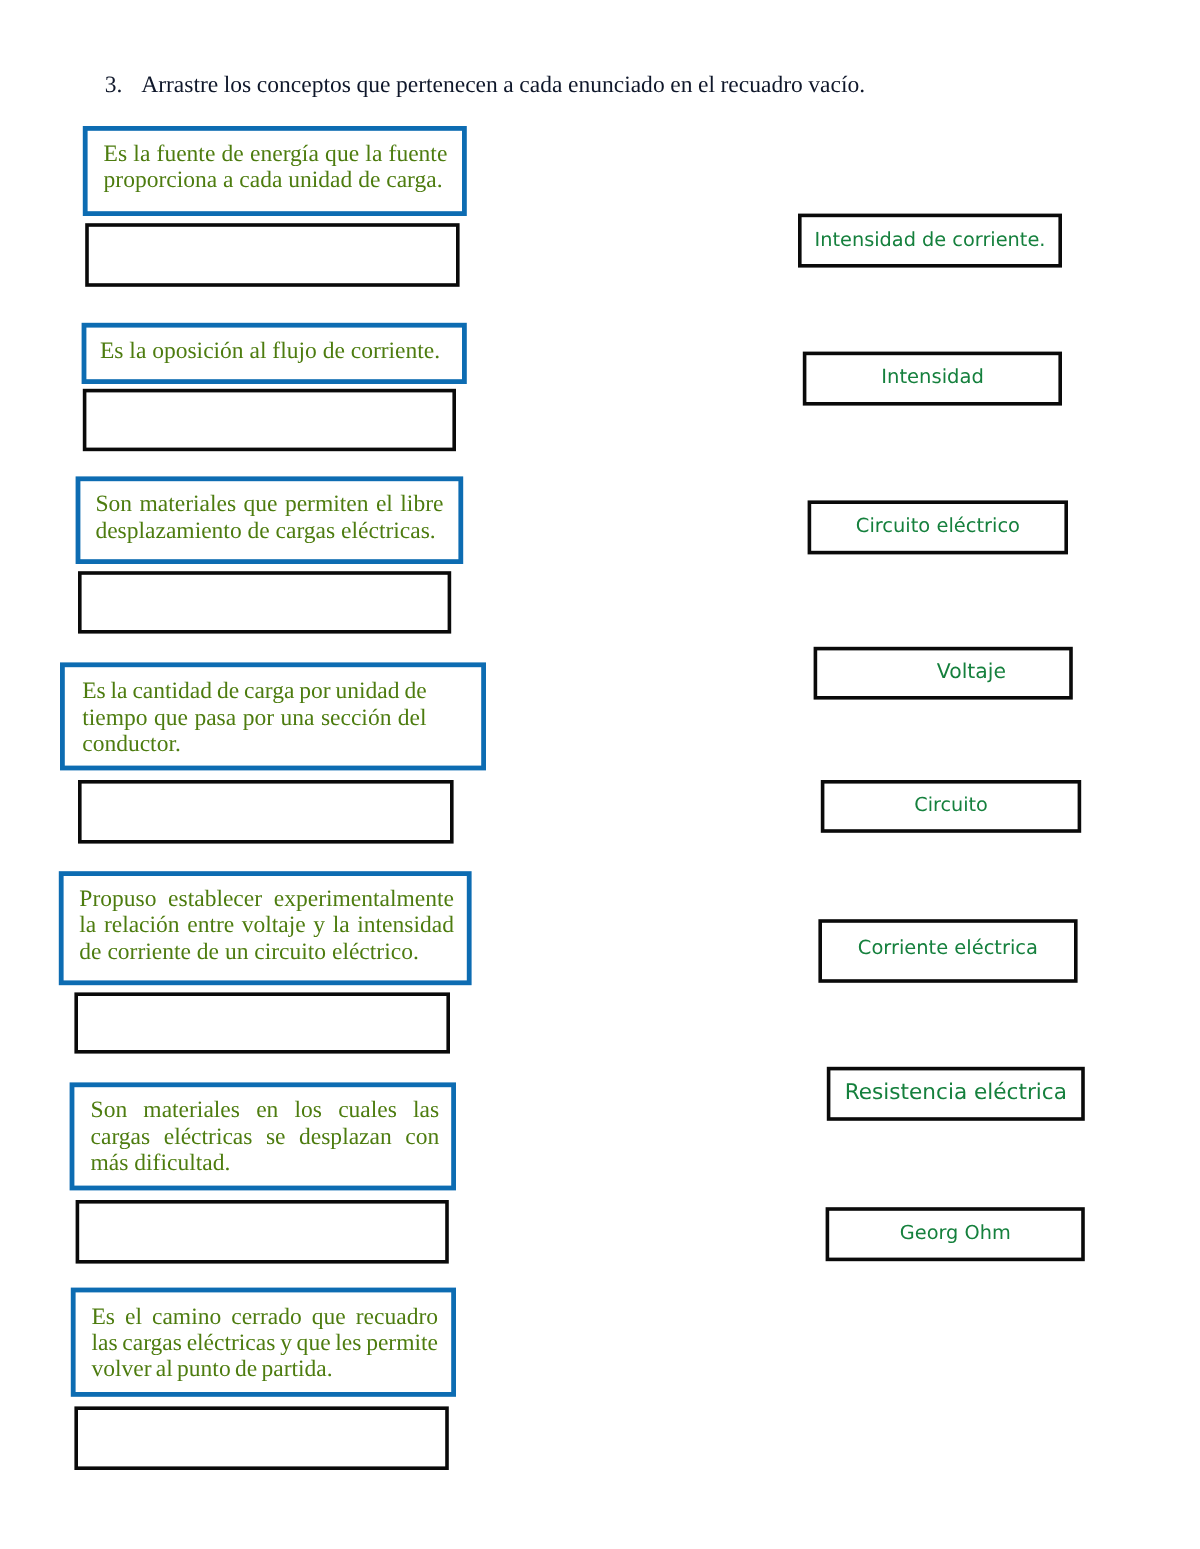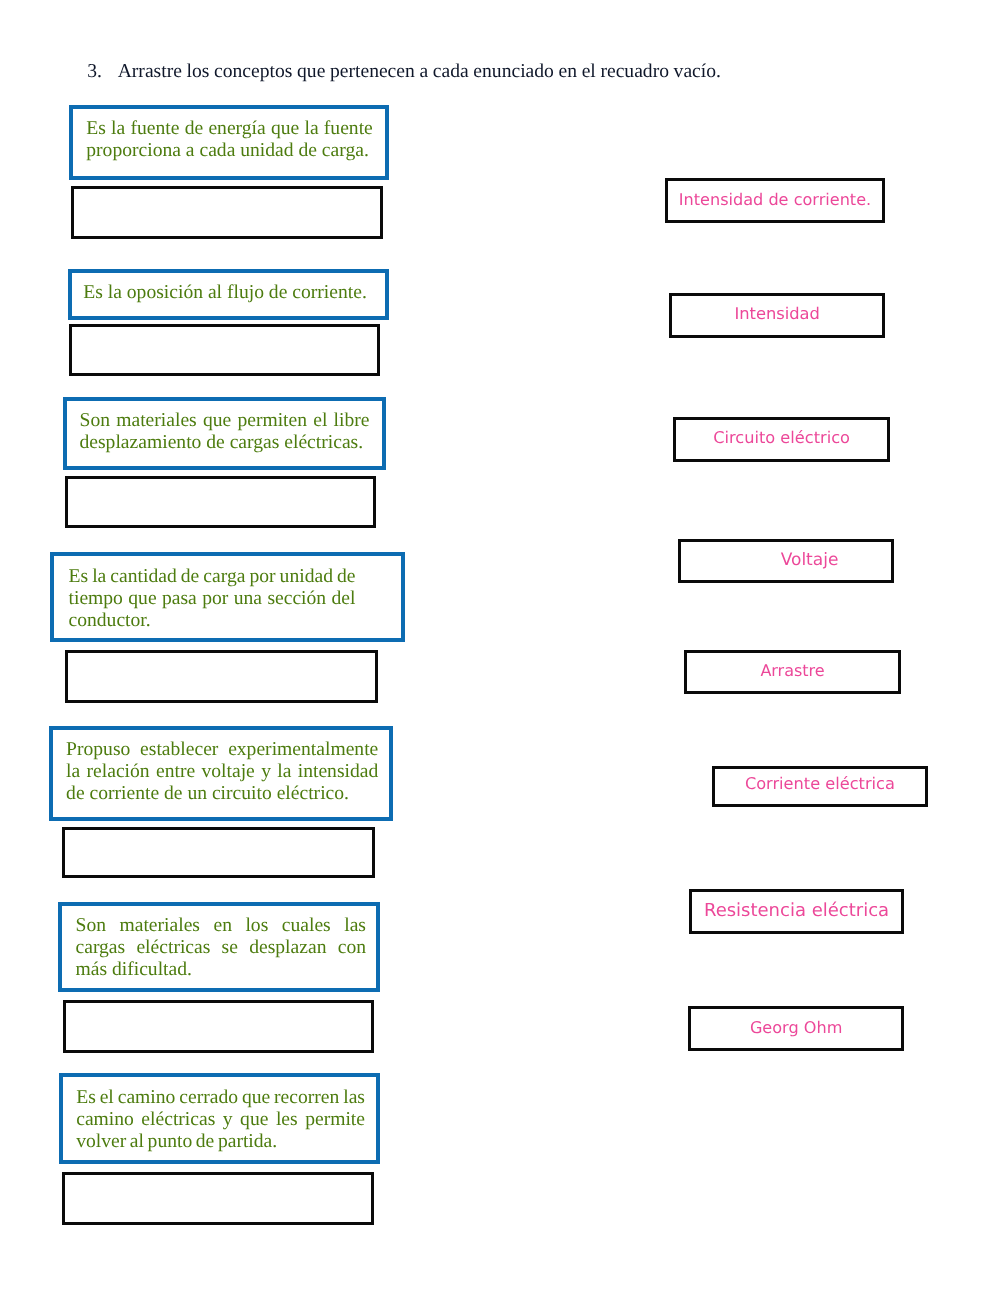--- a/index.html
+++ b/index.html
@@ -18,21 +18,21 @@
   border-style:solid;border-color:#0d6cb2;border-width:4.6px;}
 .concept .txt{position:absolute;margin:0;color:#4d7c0f;font-size:19.6px;
   line-height:22.1px;text-align:justify;text-align-last:left;
   -webkit-hyphens:none;hyphens:none;}
 
 .answer{position:absolute;box-sizing:border-box;background:#ffffff;
   border:3px solid #0a0a0a;}
 
 .term{position:absolute;box-sizing:border-box;background:#ffffff;
   border:3px solid #0a0a0a;display:flex;align-items:center;justify-content:center;
-  font-family:"DejaVu Sans","Liberation Sans",sans-serif;color:#ec4899;}
+  font-family:"DejaVu Sans","Liberation Sans",sans-serif;color:#15803d;}
 .term span{display:block;}
 
 </style>
 </head>
 <body>
 
 <div id="page">
   <div class="heading"><span class="num">3.</span><span>Arrastre los conceptos que pertenecen a cada enunciado en el recuadro vacío.</span></div>
   <div class="concept" style="left:69px;top:104.8px;width:320px;height:75.6px;">
     <p class="txt" style="left:13.3px;top:9px;width:286.5px;font-size:19.6px;word-spacing:0px;">Es la fuente de energía que la fuente proporciona a cada unidad de carga.</p>
@@ -46,21 +46,21 @@
   <div class="concept" style="left:50px;top:552px;width:355px;height:89.8px;padding-left:12px;">
     <p class="txt" style="left:14.5px;top:10px;width:287px;font-size:19.6px;word-spacing:-0.9px;">Es la cantidad de carga por unidad de tiempo que pasa por una sección del conductor.</p>
   </div>
   <div class="concept" style="left:49.3px;top:725.7px;width:343.5px;height:95.1px;">
     <p class="txt" style="left:12.8px;top:9.5px;width:312.2px;font-size:19.6px;word-spacing:0px;">Propuso establecer experimentalmente la relación entre voltaje y la intensidad de corriente de un circuito eléctrico.</p>
   </div>
   <div class="concept" style="left:58.3px;top:902.3px;width:321.7px;height:90.2px;">
     <p class="txt" style="left:13.2px;top:9px;width:290.5px;font-size:19.6px;word-spacing:0px;">Son materiales en los cuales las cargas eléctricas se desplazan con más dificultad.</p>
   </div>
   <div class="concept" style="left:59px;top:1073.3px;width:321.2px;height:90.4px;">
-    <p class="txt" style="left:13.2px;top:9.5px;width:288.8px;font-size:19.6px;word-spacing:-1.3px;">Es el camino cerrado que recorren las camino eléctricas y que les permite volver al punto de partida.</p>
+    <p class="txt" style="left:13.2px;top:9.5px;width:288.8px;font-size:19.6px;word-spacing:-1.3px;">Es el camino cerrado que recuadro las cargas eléctricas y que les permite volver al punto de partida.</p>
   </div>
   <div class="answer" style="left:70.6px;top:186.2px;width:312px;height:52.4px;"></div>
   <div class="answer" style="left:69.1px;top:324.1px;width:310.7px;height:52.4px;"></div>
   <div class="answer" style="left:65px;top:475.9px;width:311.3px;height:52px;"></div>
   <div class="answer" style="left:65.3px;top:649.5px;width:312.3px;height:53px;"></div>
   <div class="answer" style="left:62.4px;top:826.5px;width:312.5px;height:51.6px;"></div>
   <div class="answer" style="left:62.5px;top:999.7px;width:311.4px;height:53.2px;"></div>
   <div class="answer" style="left:61.5px;top:1172px;width:312.4px;height:52.7px;"></div>
   <div class="term" style="left:665.2px;top:178.1px;width:219.6px;height:44.5px;font-size:16.1px;">
       <span style="transform:translateY(-0.7px);">Intensidad de corriente.</span>
@@ -68,23 +68,23 @@
   <div class="term" style="left:669.2px;top:293.3px;width:215.9px;height:45.1px;font-size:16.3px;">
       <span style="transform:translateY(-2.1px);">Intensidad</span>
     </div>
   <div class="term" style="left:673px;top:416.9px;width:217.2px;height:45.6px;font-size:16.2px;">
       <span style="transform:translateY(-1.9px);">Circuito eléctrico</span>
     </div>
   <div class="term" style="left:678px;top:538.9px;width:216.1px;height:44.6px;font-size:17px;padding-left:47px;">
       <span style="transform:translateY(-1.4px);">Voltaje</span>
     </div>
   <div class="term" style="left:684.1px;top:649.9px;width:216.9px;height:44.4px;font-size:16px;">
-      <span style="transform:translateY(-1.9px);">Arrastre</span>
+      <span style="transform:translateY(-1.9px);">Circuito</span>
     </div>
-  <div class="term" style="left:712px;top:765.8px;width:215.8px;height:41px;font-size:16.2px;">
+  <div class="term" style="left:682px;top:765.8px;width:215.8px;height:53px;font-size:16.2px;">
       <span style="transform:translateY(-3px);">Corriente eléctrica</span>
     </div>
   <div class="term" style="left:688.9px;top:888.9px;width:215.3px;height:44.8px;font-size:18px;">
       <span style="transform:translateY(-0.9px);">Resistencia eléctrica</span>
     </div>
   <div class="term" style="left:688.1px;top:1005.7px;width:216px;height:45.1px;font-size:16.1px;">
       <span style="transform:translateY(-1.1px);">Georg Ohm</span>
     </div>
 </div>
 

